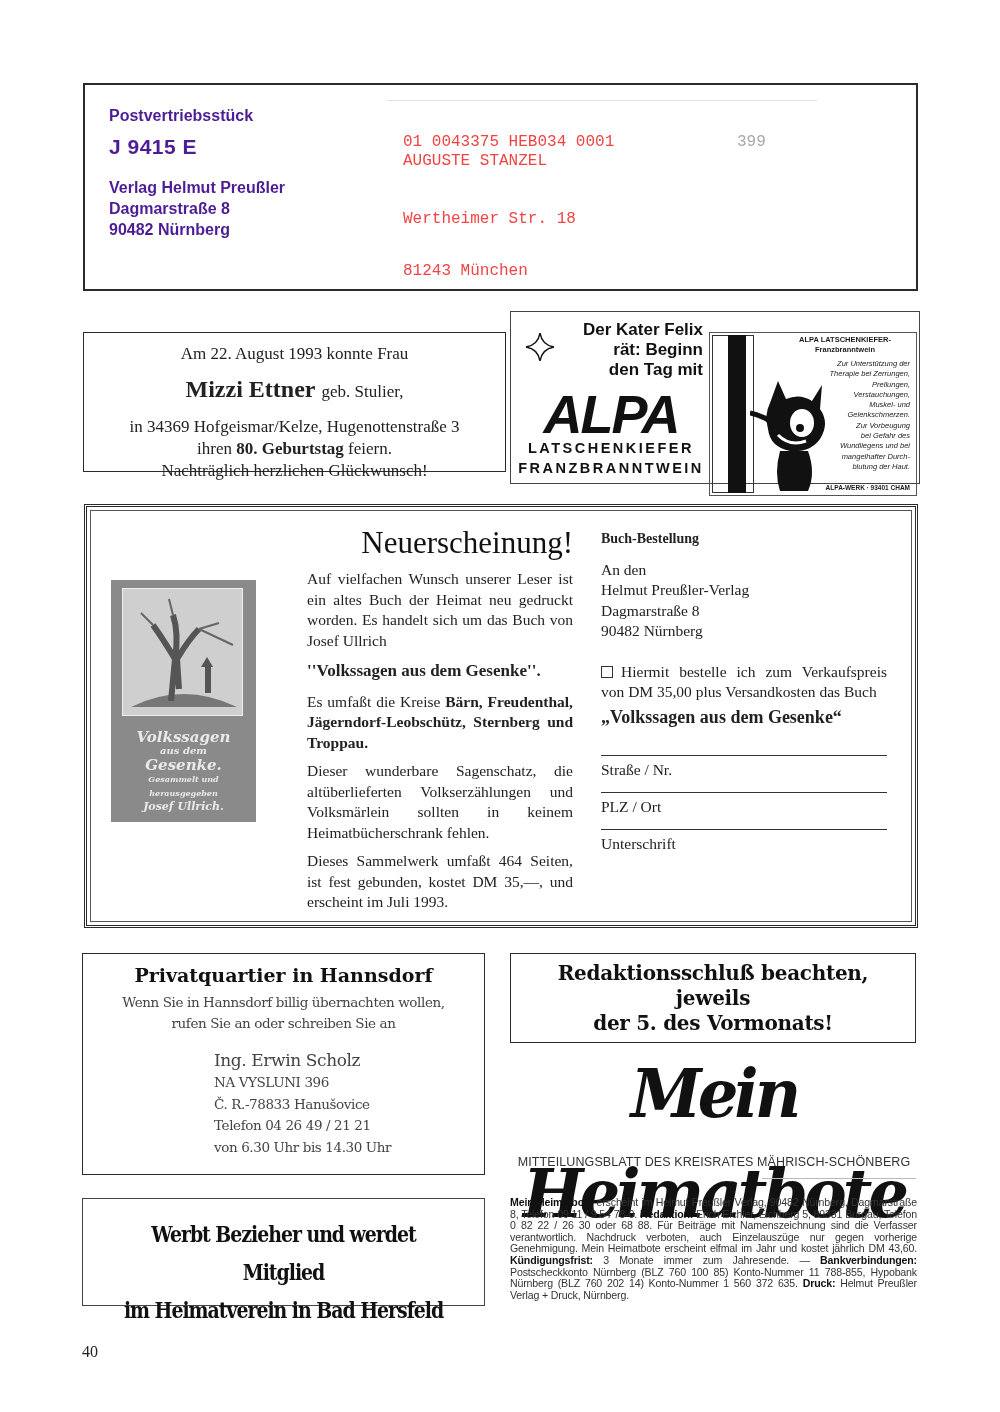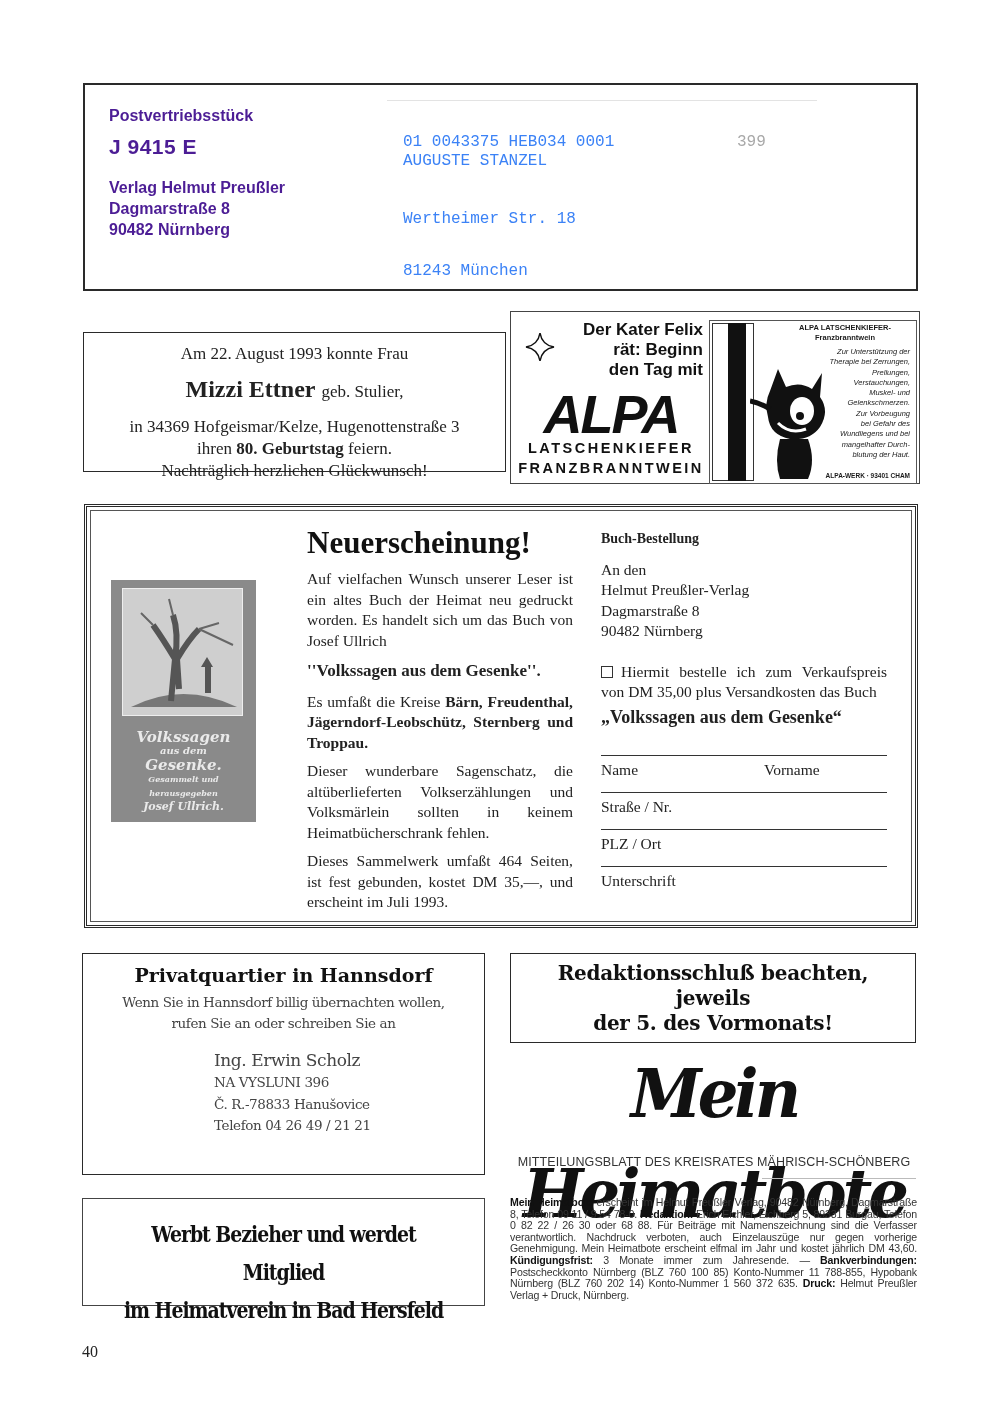--- a/index.html
+++ b/index.html
@@ -7,21 +7,21 @@
   body { position: relative; color: #1a1a1a; font-family: "Liberation Serif", serif; }
 
   .abs { position: absolute; }
 
   
   #mail-box { left: 83px; top: 83px; width: 835px; height: 208px; border: 2px solid #2a2a2a; }
   #mail-box .sender { position: absolute; left: 24px; top: 22px; font-family: "Liberation Sans", sans-serif; font-weight: bold; color: #4c1d95; }
   #mail-box .sender .label { font-size: 16px; }
   #mail-box .sender .code { font-size: 21px; margin-top: 10px; letter-spacing: 0.5px; }
   #mail-box .sender .addr { font-size: 16px; line-height: 21px; margin-top: 18px; }
-  #mail-box .recipient { position: absolute; left: 318px; top: 48px; font-family: "Liberation Mono", monospace; color: #3b82f6; font-size: 16px; line-height: 19px; }
+  #mail-box .recipient { position: absolute; left: 318px; top: 48px; font-family: "Liberation Mono", monospace; color: #ef4444; font-size: 16px; line-height: 19px; }
   #mail-box .recipient .gap { height: 19px; }
   #mail-box .topline { position: absolute; left: 302px; top: 15px; width: 430px; height: 1px; background: #e3e3e3; }
   #mail-box .num399 { position: absolute; left: 652px; top: 48px; font-family: "Liberation Mono", monospace; color: #a8a8a8; font-size: 16px; }
 
   
   #birthday-box { left: 83px; top: 332px; width: 423px; height: 140px; border: 1.5px solid #2a2a2a; text-align: center; font-size: 17px; line-height: 22px; color: #222; }
   #birthday-box .l1 { margin-top: 10px; }
   #birthday-box .name { margin-top: 10px; font-size: 24px; line-height: 28px; }
   #birthday-box .name b { font-weight: bold; text-align: center; }
   #birthday-box .name span { font-size: 17px; }
@@ -29,42 +29,42 @@
 
   
   #alpa-ad { left: 510px; top: 311px; width: 410px; height: 173px; border: 1.5px solid #444; }
   #alpa-ad .left { position: absolute; left: 0; top: 0; width: 200px; height: 100%; font-family: "Liberation Sans", sans-serif; }
   #alpa-ad .slogan { position: absolute; right: 8px; top: 8px; text-align: right; font-size: 17px; font-weight: bold; line-height: 20px; color: #111; }
   #alpa-ad .diamond { position: absolute; left: 14px; top: 20px; width: 30px; height: 30px; }
   #alpa-ad .brand { position: absolute; left: 4px; top: 76px; width: 192px; font-size: 54px; font-weight: 900; letter-spacing: -2px; line-height: 52px; text-align: center; color: #111; font-style: italic; }
   #alpa-ad .sub { position: absolute; left: 4px; width: 192px; text-align: center; font-size: 14.5px; font-weight: bold; letter-spacing: 2.5px; color: #111; }
   #alpa-ad .sub.s1 { top: 128px; }
   #alpa-ad .sub.s2 { top: 148px; }
-  #alpa-ad .right { position: absolute; left: 198px; top: 8px; width: 208px; height: 164px; border: 1px solid #555; font-family: "Liberation Sans", sans-serif; padding-left: 32px; }
+  #alpa-ad .right { position: absolute; left: 198px; top: 20px; width: 208px; height: 164px; border: 1px solid #555; font-family: "Liberation Sans", sans-serif; padding-left: 32px; }
   #alpa-ad .right .hd { position: absolute; right: 6px; top: 2px; width: 130px; text-align: center; font-size: 7.5px; font-weight: bold; line-height: 10px; }
   #alpa-ad .right .txt { position: absolute; right: 6px; top: 26px; width: 120px; text-align: right; font-size: 7.5px; font-style: italic; line-height: 10.3px; }
   #alpa-ad .right .ft { position: absolute; right: 6px; bottom: 4px; font-size: 6.5px; font-weight: bold; }
   #alpa-ad .right .bottle { position: absolute; left: 2px; top: 2px; width: 42px; height: 158px; border: 1px solid #333; }
   #alpa-ad .right .pole { position: absolute; left: 18px; top: 2px; width: 18px; height: 158px; background: #111; }
   #alpa-ad .right .cat { position: absolute; left: 40px; top: 40px; width: 95px; height: 120px; }
 
   
   #book-box { left: 84px; top: 504px; width: 834px; height: 424px; border: 3px double #2a2a2a; }
   #book-box::after { content: ""; position: absolute; inset: 3px; border: 1px solid #555; pointer-events: none; }
   #book-cover { position: absolute; left: 24px; top: 73px; width: 145px; height: 242px; background: #8a8a8a; }
   #book-cover .pic { position: absolute; left: 11px; top: 8px; width: 121px; height: 128px; background: #cfcfcf; border: 1px solid #eee; }
   #book-cover .title { position: absolute; left: 6px; top: 150px; width: 133px; text-align: center; font-family: "DejaVu Serif", serif; color: #eaeaea; font-style: italic; font-weight: bold; line-height: 14px; }
   #book-cover .title .t1 { font-size: 15px; }
   #book-cover .title .t2 { font-size: 10px; }
   #book-cover .title .t3 { font-size: 15px; }
   #book-cover .title .t4 { font-size: 8px; }
   #book-cover .title .t5 { font-size: 11px; }
 
   #book-text { position: absolute; left: 220px; top: 18px; width: 266px; font-size: 15.5px; line-height: 20.5px; color: #222; text-align: justify; }
-  #book-text h2 { font-size: 31px; line-height: 36px; font-weight: bold; margin-bottom: 8px; text-align: left; color: #111; }
+  #book-text h2 { font-size: 31px; line-height: 36px; font-weight: normal; margin-bottom: 8px; text-align: right; color: #111; }
   #book-text p { margin-bottom: 8px; }
   #book-text .btitle { font-weight: bold; font-size: 17px; margin: 10px 0 10px; text-align: left; }
 
   #order-form { position: absolute; left: 514px; top: 22px; width: 286px; font-size: 15.5px; line-height: 20.5px; color: #222; }
   #order-form .hdr { font-weight: bold; font-size: 14px; margin-bottom: 10px; }
   #order-form .addr div { line-height: 20.5px; }
   #order-form .check { margin-top: 20px; text-align: justify; }
   #order-form .checkbox { display: inline-block; width: 12px; height: 12px; border: 1px solid #333; vertical-align: -1px; margin-right: 8px; }
   #order-form .btitle { font-weight: bold; font-size: 18px; margin-top: 4px; }
   #order-form .fields { margin-top: 28px; }
@@ -222,24 +222,20 @@
       <div>Helmut Preußler-Verlag</div>
       <div>Dagmarstraße 8</div>
       <div>90482 Nürnberg</div>
     </div>
     <div class="check">
       <span class="checkbox"></span><span>Hiermit bestelle ich zum Verkaufspreis von DM 35,00 plus Versandkosten das Buch</span>
     </div>
     <div class="btitle">„Volkssagen aus dem Gesenke“</div>
     <div class="fields">
       <div class="field">
-        <span>Name</span>
-        <span class="second">Vorname</span>
-      </div>
-      <div class="field">
         <span>Straße / Nr.</span>
       </div>
       <div class="field">
         <span>PLZ / Ort</span>
       </div>
       <div class="field">
         <span>Unterschrift</span>
       </div>
     </div>
   </div>
@@ -249,20 +245,21 @@
   <h3>Privatquartier in Hannsdorf</h3>
   <div class="intro">
     <div>Wenn Sie in Hannsdorf billig übernachten wollen,</div>
     <div>rufen Sie an oder schreiben Sie an</div>
   </div>
   <div class="contact">
     <div class="nm">Ing. Erwin Scholz</div>
     <div>NA VYSLUNI 396</div>
     <div>Č. R.-78833 Hanušovice</div>
     <div>Telefon 04 26 49 / 21 21</div>
+    <div>von 6.30 Uhr bis 14.30 Uhr</div>
   </div>
 </div>
 
 <div id="werbt-box" class="abs">
   <div class="txt">
     <div>Werbt Bezieher und werdet Mitglied</div>
     <div>im Heimatverein in Bad Hersfeld</div>
   </div>
 </div>
 

